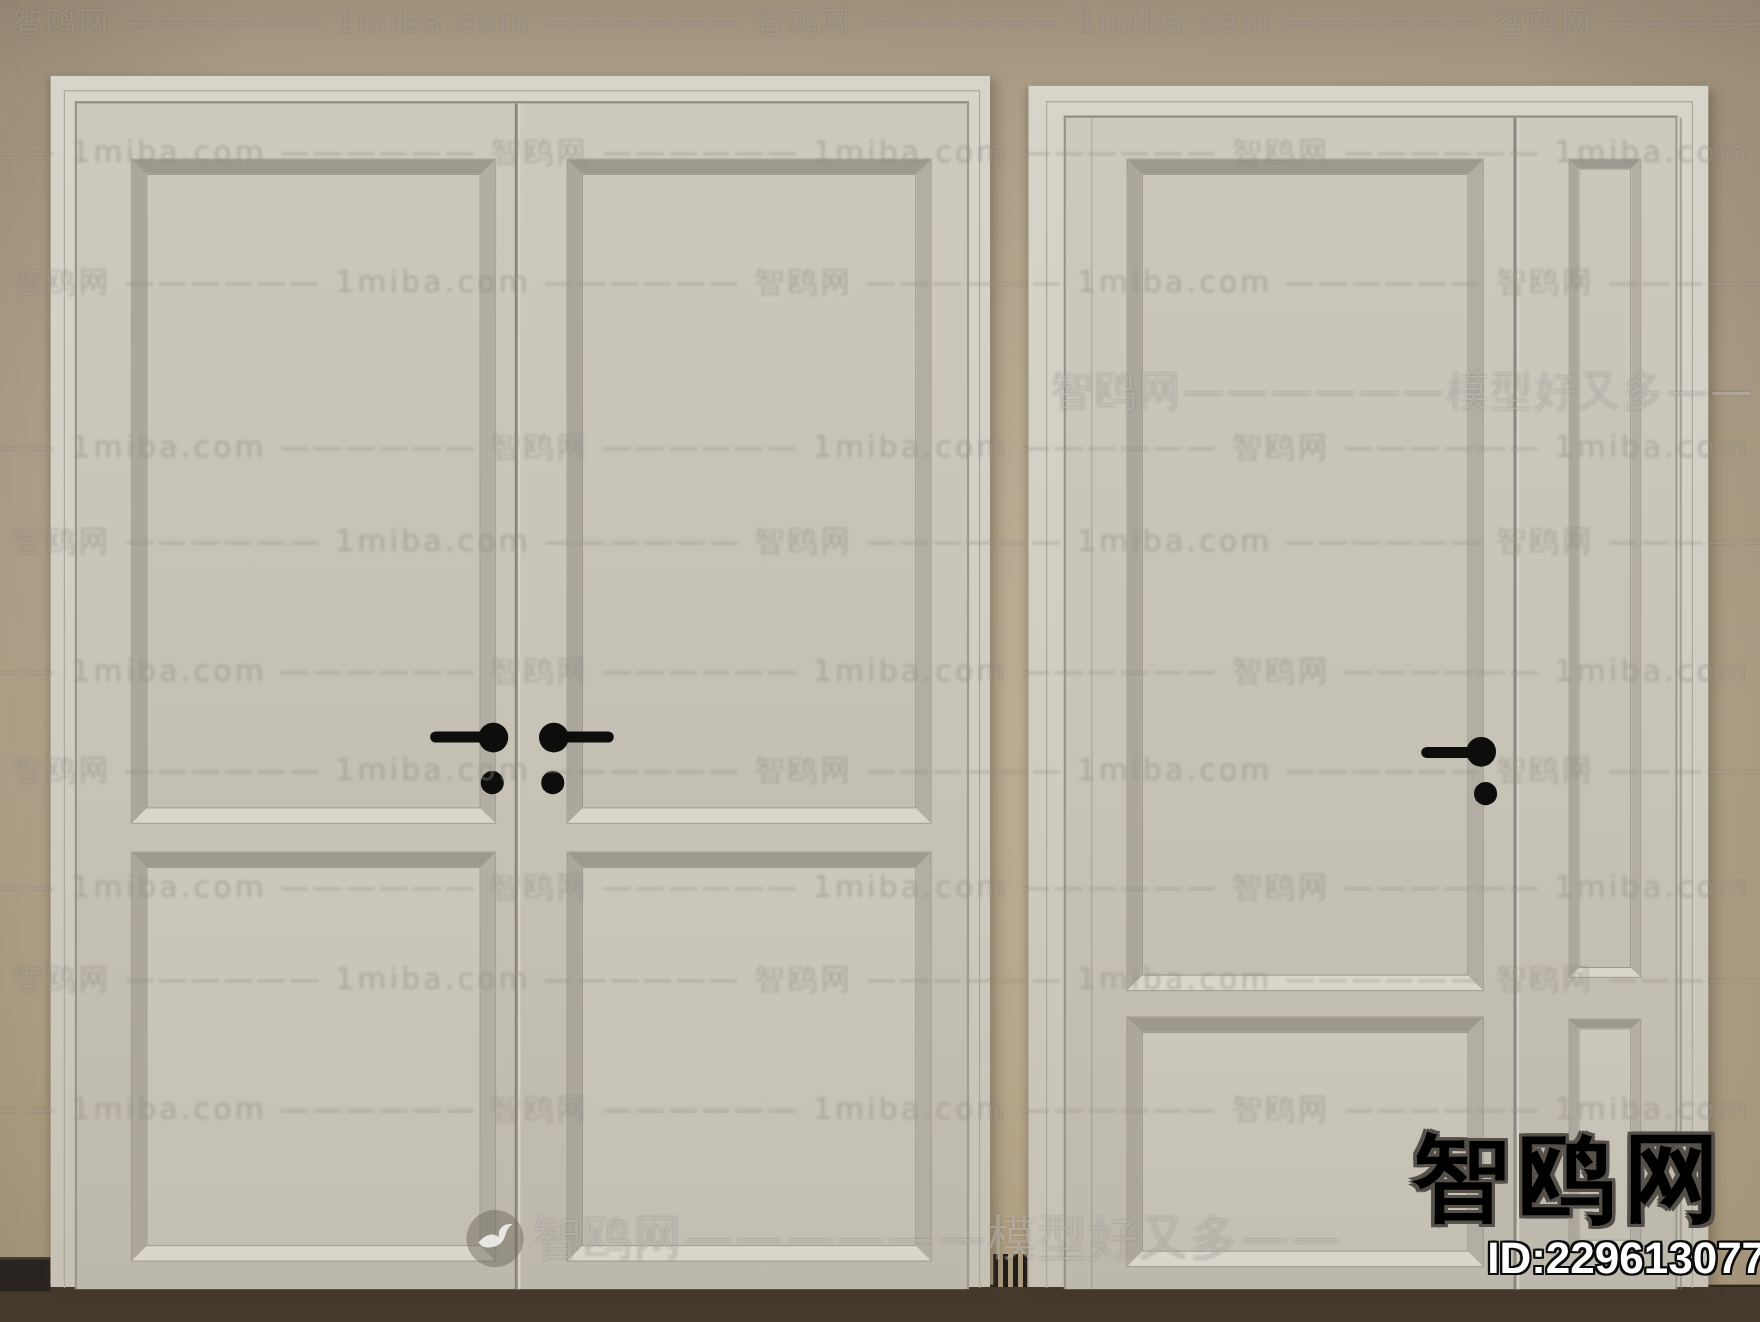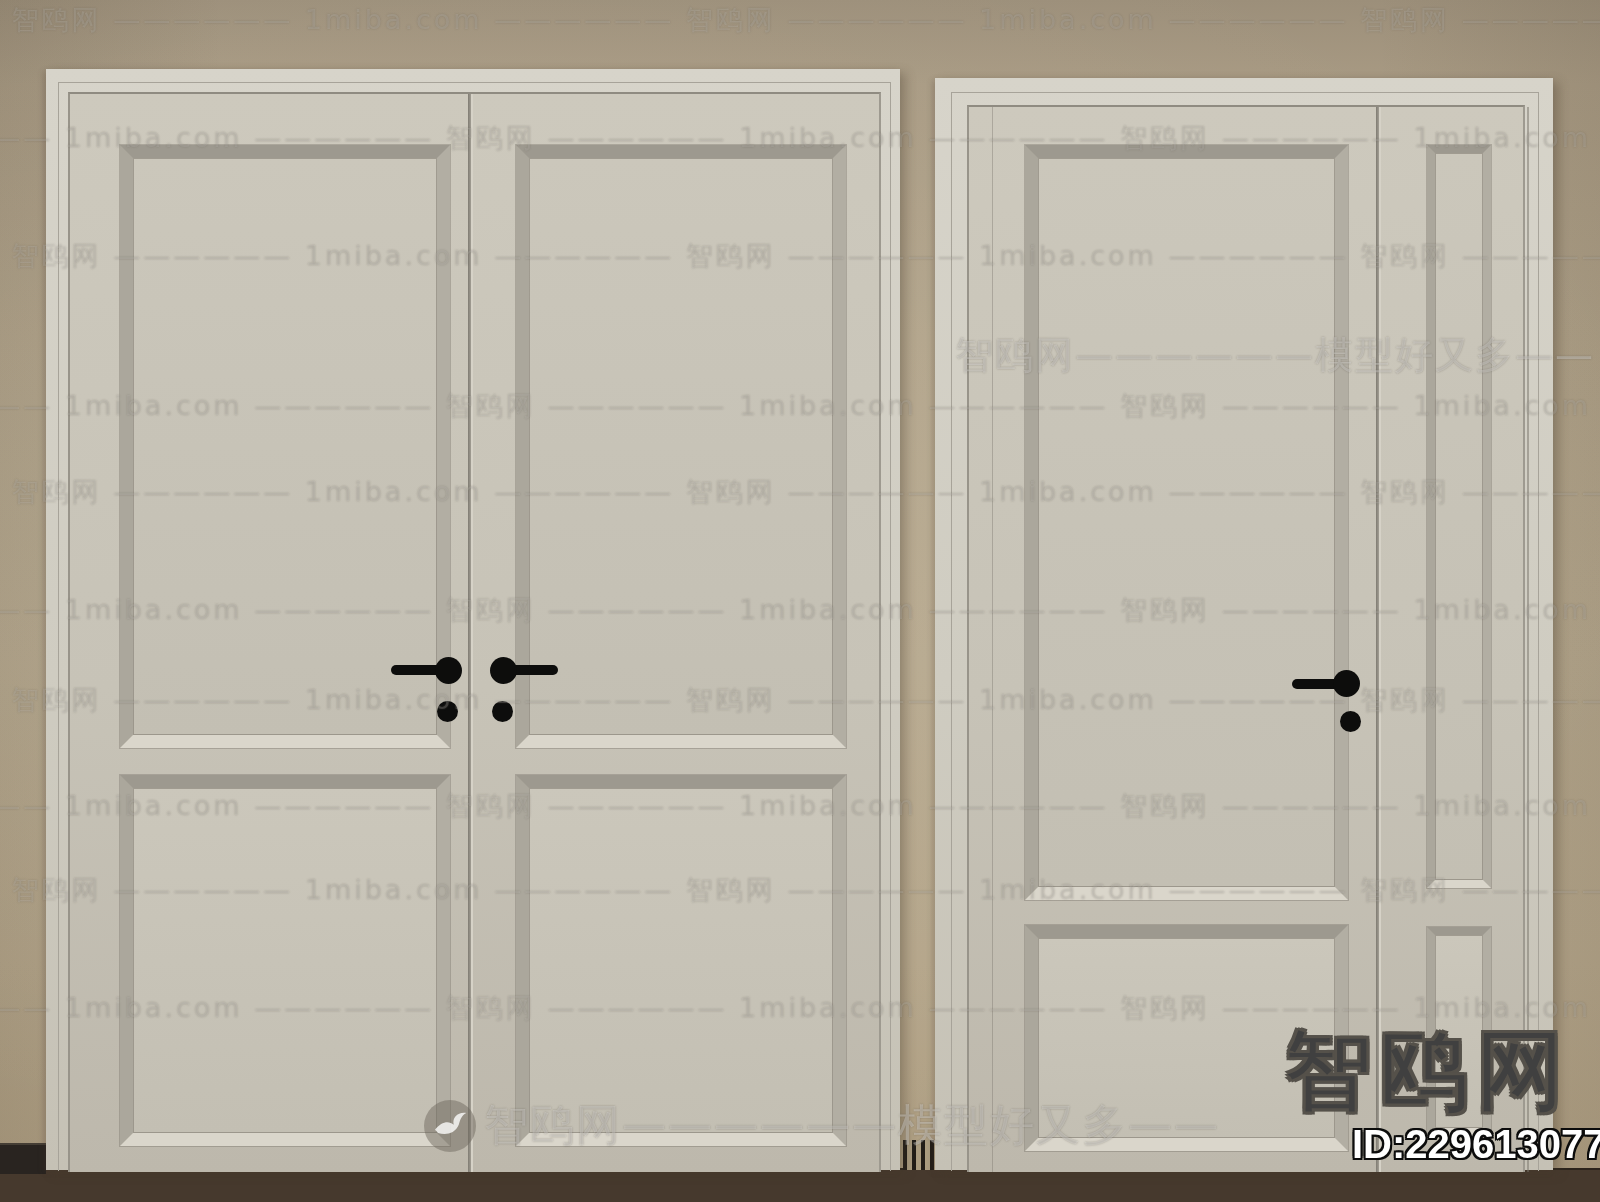--- a/index.html
+++ b/index.html
@@ -88,21 +88,21 @@
   .wm-bird{
     width:52px;height:52px;border-radius:50%;flex:0 0 auto;
     background:rgba(108,102,92,0.48);display:flex;align-items:center;justify-content:center;
   }
   .wm-banner-center{
     white-space:nowrap;font-size:44px;letter-spacing:2px;
     color:rgba(255,255,255,0.30);text-shadow:0 0 2px rgba(88,82,70,0.45);
   }
   .wm-site{
     position:absolute;left:1284px;top:1012px;z-index:42;white-space:nowrap;
-    font-size:88px;font-weight:normal;letter-spacing:8px;color:#404040;
+    font-size:88px;font-weight:bold;letter-spacing:8px;color:#000000;
     text-shadow:
       -3px -3px 0 #55514a, 3px -3px 0 #55514a, -3px 3px 0 #55514a, 3px 3px 0 #55514a,
       -3px 0 0 #55514a, 3px 0 0 #55514a, 0 -3px 0 #55514a, 0 3px 0 #55514a;
   }
   .wm-id{
     position:absolute;left:1352px;top:1122px;z-index:42;white-space:nowrap;
     font-size:40px;font-weight:bold;letter-spacing:0px;color:#ffffff;
     font-family:"Liberation Sans","DejaVu Sans",sans-serif;
     text-shadow:
       -2px -2px 0 #0c0c0c, 2px -2px 0 #0c0c0c, -2px 2px 0 #0c0c0c, 2px 2px 0 #0c0c0c,

